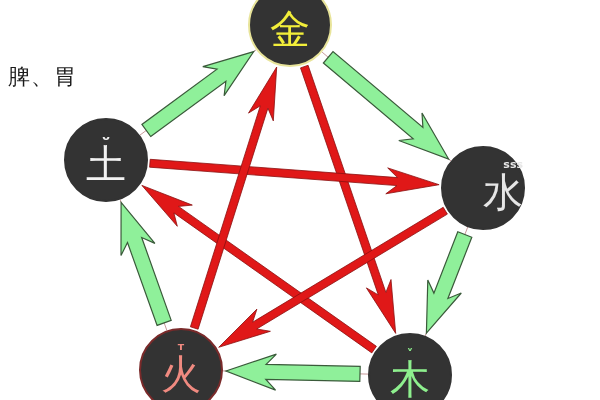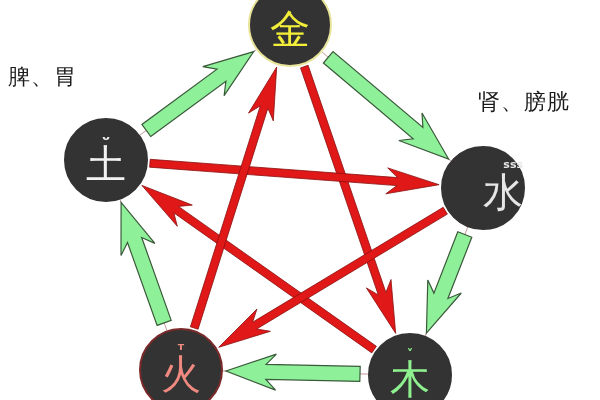--- a/index.html
+++ b/index.html
@@ -30,21 +30,20 @@
       <polygon points="443.2,207.3 252.6,322.2 256.9,309.1 218.7,347.3 270.4,331.3 256.7,329.0 447.4,214.1" fill="#e01818" stroke="#8a1010" stroke-width="0.8"></polygon>
       <polygon points="198.1,329.2 267.9,108.2 273.3,120.9 276.7,67.0 248.5,113.1 260.3,105.8 190.4,326.8" fill="#e01818" stroke="#8a1010" stroke-width="0.8"></polygon>
       <polygon points="150.7,136.5 225.9,81.3 224.1,95.7 253.7,51.6 202.8,66.7 217.0,69.2 141.9,124.4" fill="#8ff09a" stroke="#3a5a3a" stroke-width="1.2"></polygon>
       <polygon points="323.4,63.0 413.2,138.9 398.8,140.5 448.6,159.0 422.0,113.0 422.9,127.4 333.0,51.5" fill="#8ff09a" stroke="#3a5a3a" stroke-width="1.2"></polygon>
       <polygon points="457.8,231.8 433.9,293.1 427.8,280.0 426.4,333.1 461.3,293.0 447.9,298.5 471.8,237.3" fill="#8ff09a" stroke="#3a5a3a" stroke-width="1.2"></polygon>
       <polygon points="360.2,366.4 266.1,364.4 276.4,354.1 226.0,371.0 275.6,390.1 265.8,379.4 359.8,381.4" fill="#8ff09a" stroke="#3a5a3a" stroke-width="1.2"></polygon>
       <polygon points="171.2,320.4 141.7,237.5 154.9,243.4 121.1,202.4 121.0,255.5 127.5,242.6 157.1,325.4" fill="#8ff09a" stroke="#3a5a3a" stroke-width="1.2"></polygon>
     </svg>
 
   <div class="organ-label" style="left:8px; top:62px;">脾、胃</div>
-  <div class="organ-label" style="left:478px; top:87px;">肾、膀胱</div>
 
   <div class="node" id="node-metal" style="left: 248px; top: -17px; color: rgb(242, 238, 58); border: 2px solid rgb(232, 228, 154);">
     <span class="glyph-top">亠</span>
     <span class="glyph">金</span>
   </div>
   <div class="node" id="node-earth" style="left: 64px; top: 118px; color: rgb(242, 242, 242); border: 2px solid rgb(51, 51, 51);">
     <span class="glyph-top">ᴗ</span>
     <span class="glyph">土</span>
   </div>
   <div class="node" id="node-water" style="left: 441px; top: 146px; color: rgb(230, 230, 230); border: 2px solid rgb(51, 51, 51); align-items: flex-end;">

